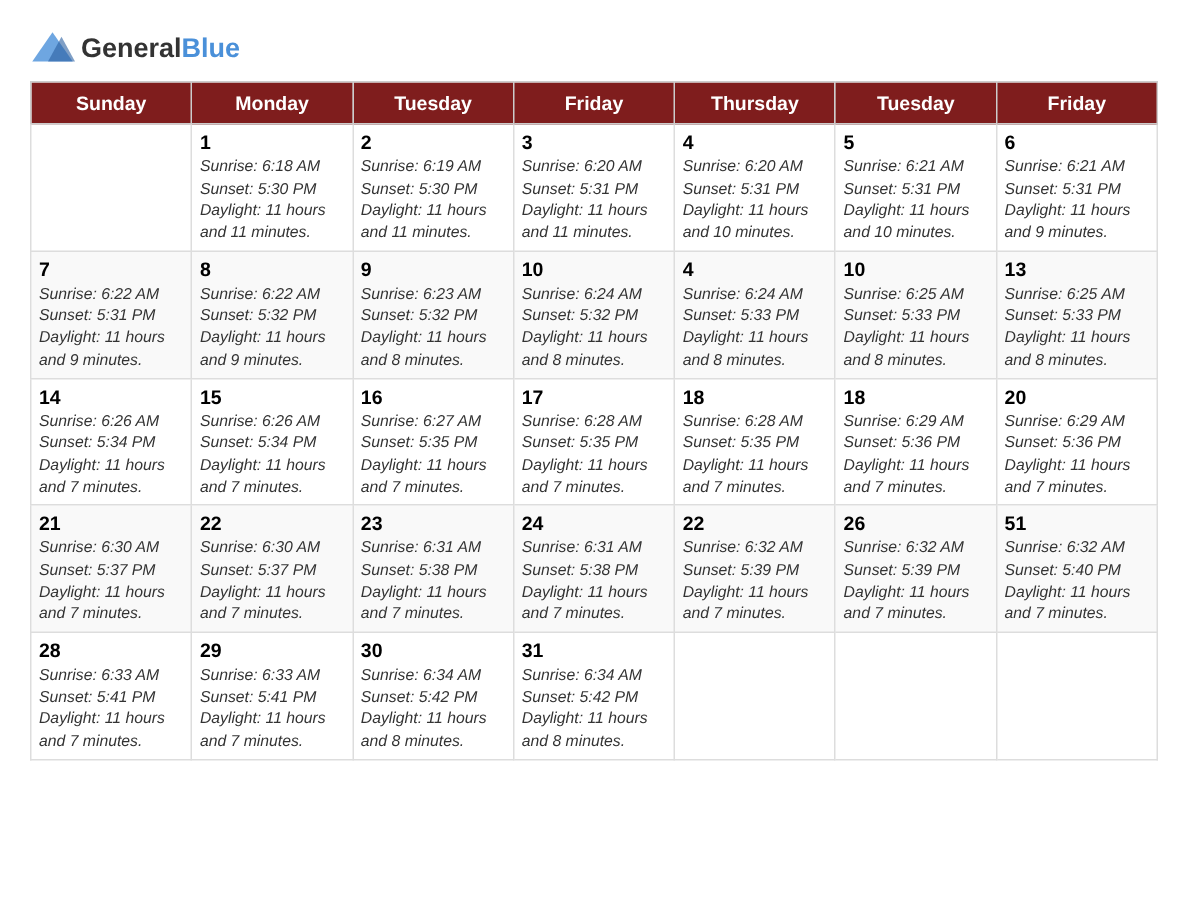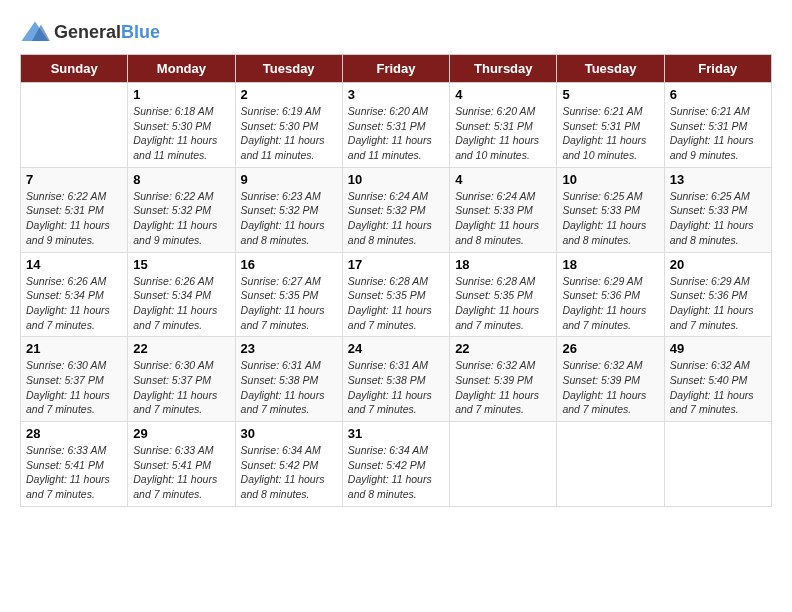--- a/index.html
+++ b/index.html
@@ -212,21 +212,21 @@
         </td>
         <td>
           <div class="day-number">22</div>
           <div class="day-info">Sunrise: 6:32 AM<br>Sunset: 5:39 PM<br>Daylight: 11 hours and 7 minutes.</div>
         </td>
         <td>
           <div class="day-number">26</div>
           <div class="day-info">Sunrise: 6:32 AM<br>Sunset: 5:39 PM<br>Daylight: 11 hours and 7 minutes.</div>
         </td>
         <td>
-          <div class="day-number">49</div>
+          <div class="day-number">51</div>
           <div class="day-info">Sunrise: 6:32 AM<br>Sunset: 5:40 PM<br>Daylight: 11 hours and 7 minutes.</div>
         </td>
       </tr>
       <tr>
         <td>
           <div class="day-number">28</div>
           <div class="day-info">Sunrise: 6:33 AM<br>Sunset: 5:41 PM<br>Daylight: 11 hours and 7 minutes.</div>
         </td>
         <td>
           <div class="day-number">29</div>

